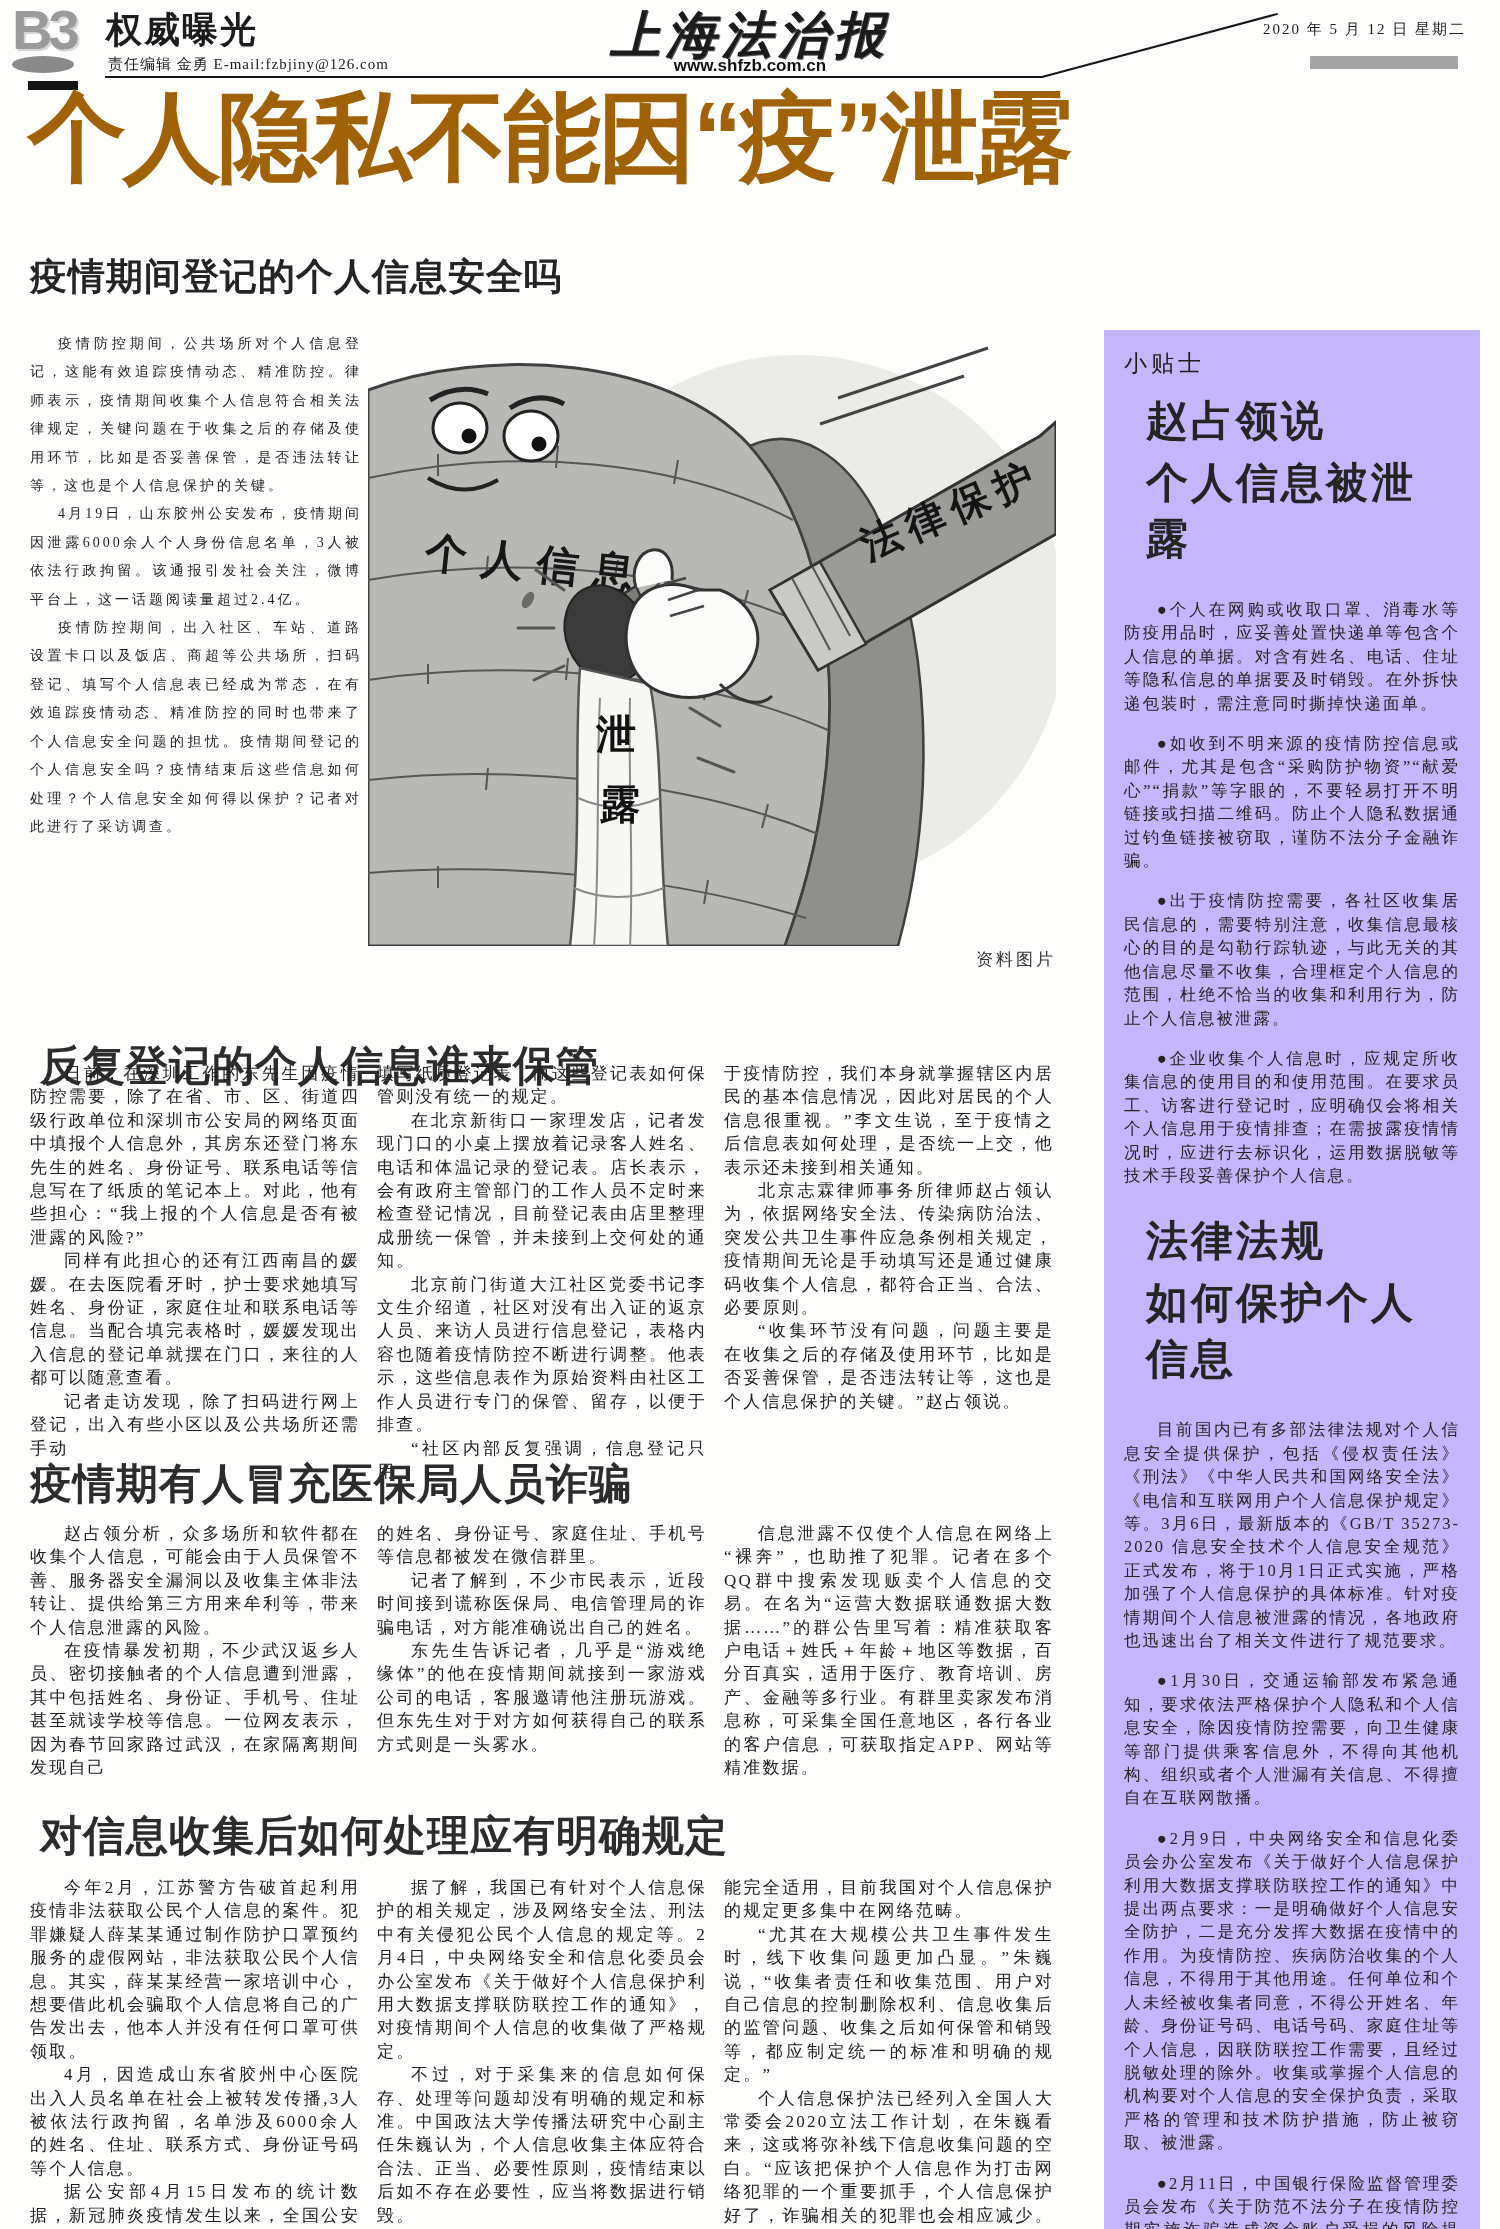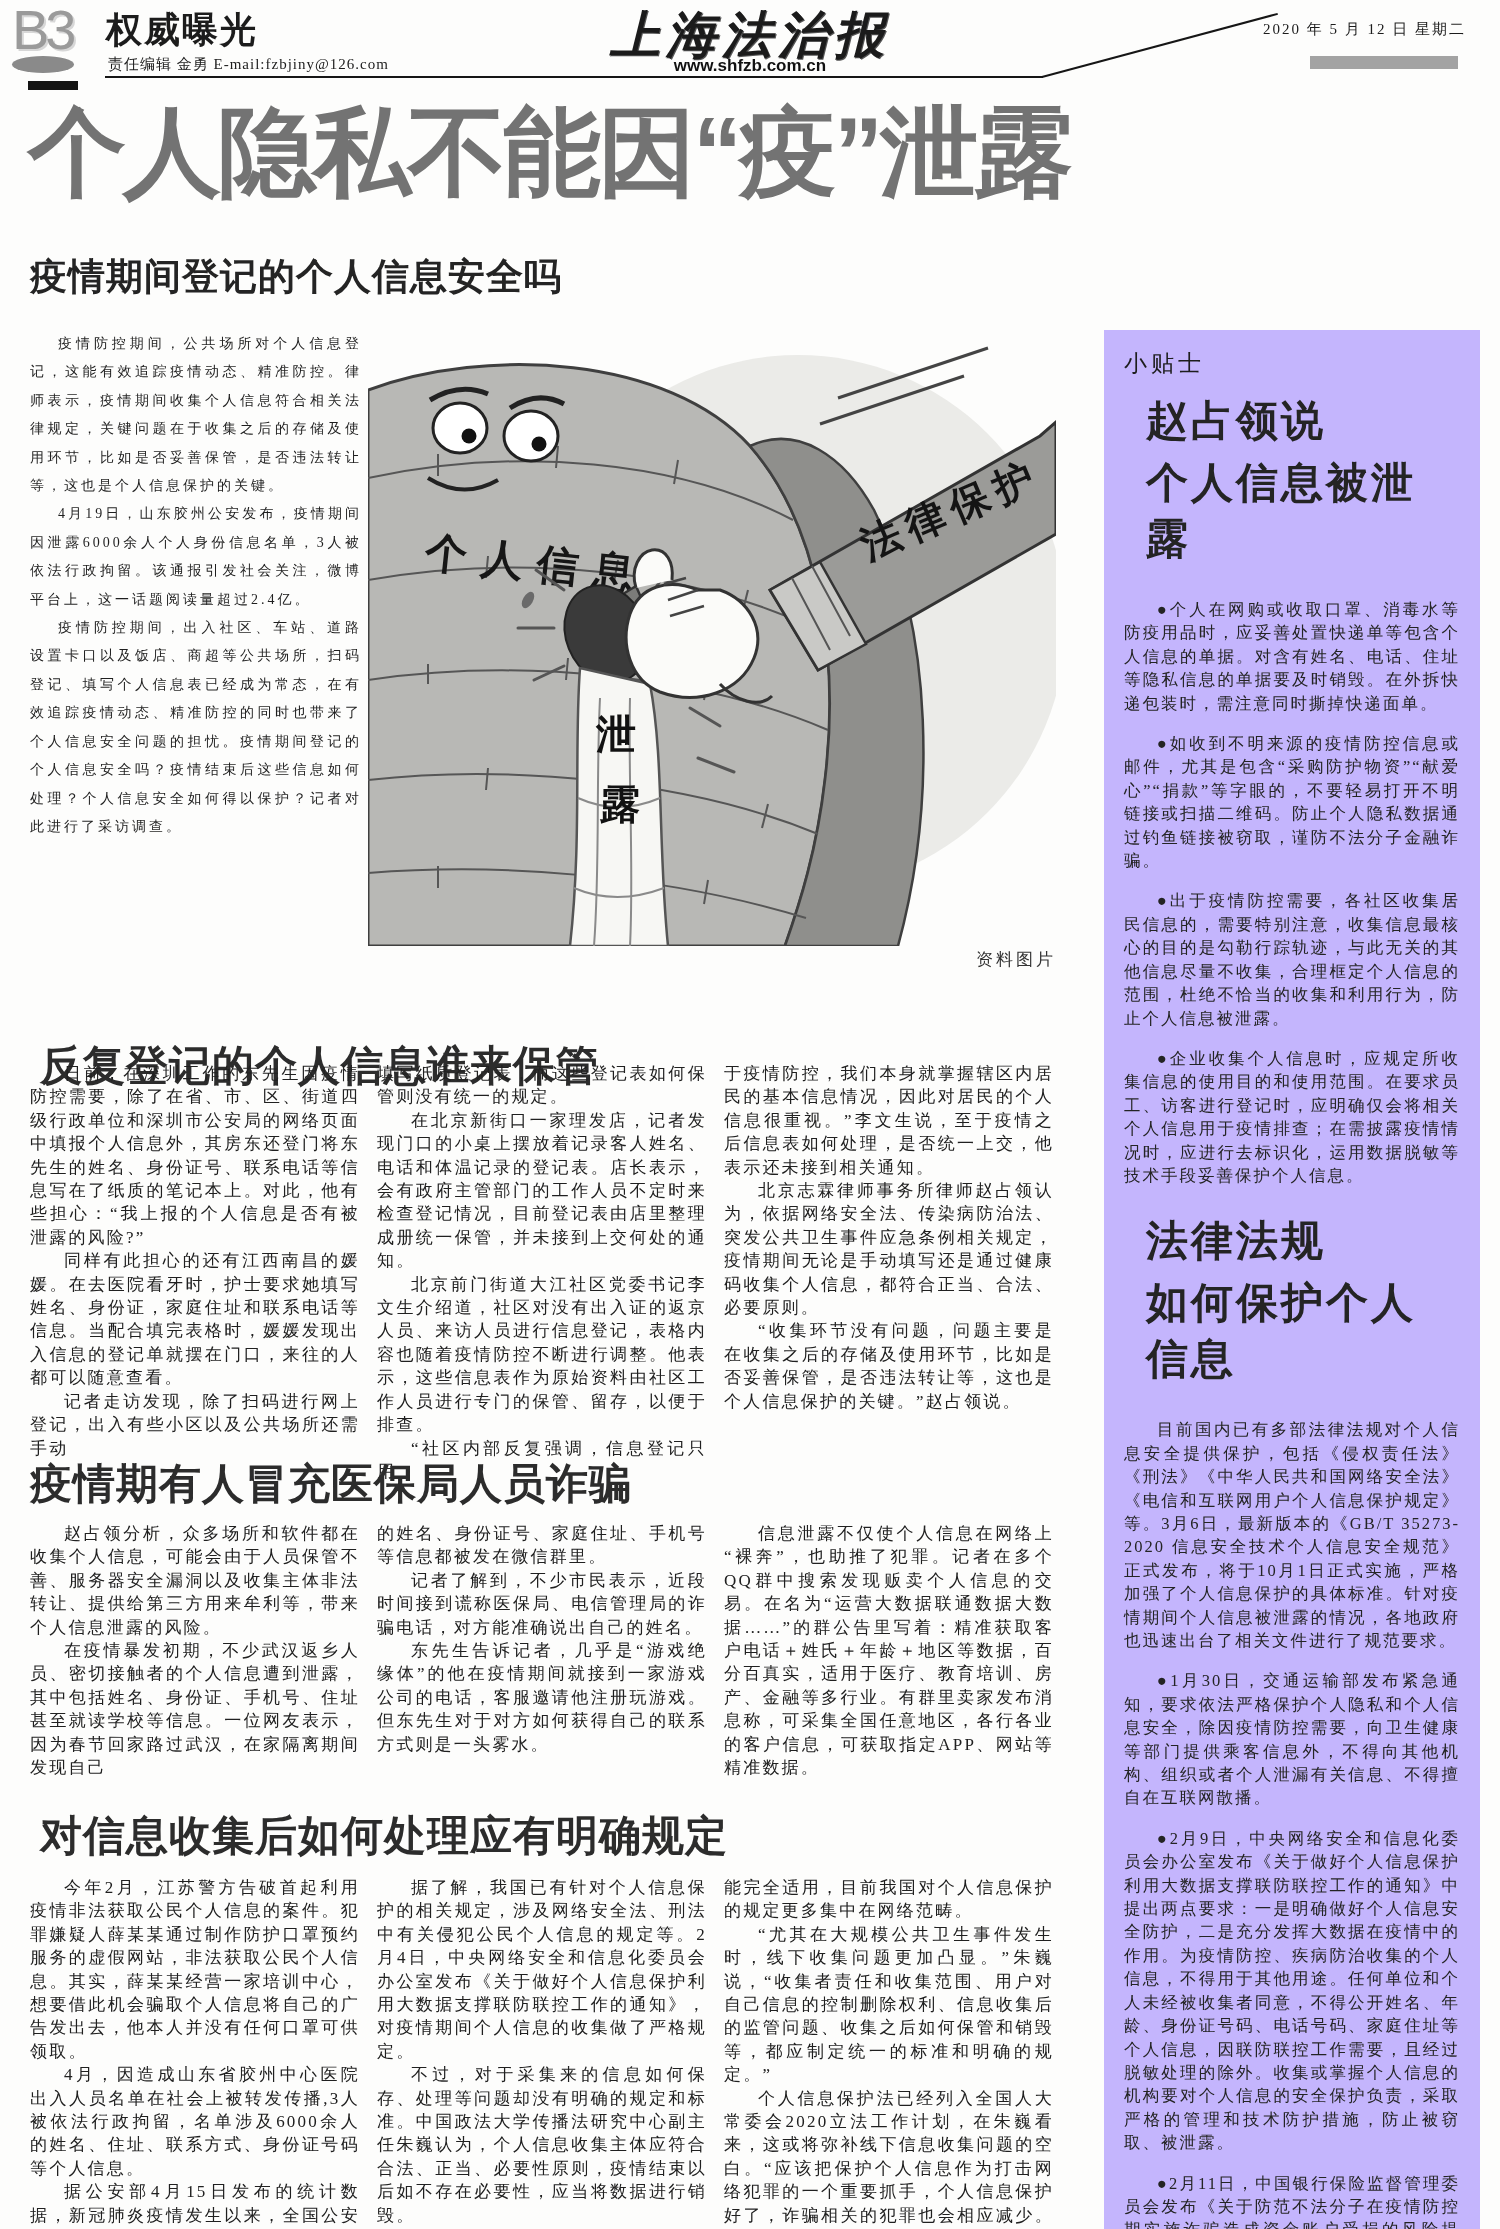--- a/index.html
+++ b/index.html
@@ -2,34 +2,34 @@
 <html lang="zh"><head>
 <meta charset="utf-8">
 <style>
   html,body{margin:0;padding:0;}
   body{background:#ffffff;font-family:"Liberation Serif","DejaVu Serif",serif;color:#222;}
   .page{position:relative;width:1500px;height:2229px;background:#fdfdfc;overflow:hidden;margin:0 auto;}
 
   
   .hdr{position:absolute;left:0;top:0;width:1500px;height:80px;}
   .b3{position:absolute;left:12px;top:2px;width:92px;height:74px;}
-  .b3-text{font-family:"Liberation Sans","DejaVu Sans",sans-serif;font-weight:400;font-size:56px;color:#9a9a9a;letter-spacing:-4px;text-shadow:2px 2px 0 #d7d7d7;line-height:1;}
+  .b3-text{font-family:"Liberation Sans","DejaVu Sans",sans-serif;font-weight:700;font-size:56px;color:#9a9a9a;letter-spacing:-4px;text-shadow:2px 2px 0 #d7d7d7;line-height:1;}
   .b3-ellipse{position:absolute;left:0px;top:54px;width:62px;height:17px;background:#8a8a8a;border-radius:50%;}
   .col-name{position:absolute;left:106px;top:6px;font-family:"Liberation Sans","DejaVu Sans",sans-serif;font-weight:900;font-size:36px;color:#1c1c1c;letter-spacing:2px;}
   .editor{position:absolute;left:108px;top:55px;font-size:15px;color:#1c1c1c;letter-spacing:1px;}
   .masthead{position:absolute;left:450px;top:2px;width:600px;text-align:center;font-weight:900;font-style:italic;font-size:50px;letter-spacing:6px;color:#1b1b1b;text-shadow:1px 1px 0 #555;}
   .website{position:absolute;left:450px;top:56px;width:600px;text-align:center;font-family:"Liberation Sans","DejaVu Sans",sans-serif;font-weight:700;font-size:17px;color:#111;}
   .hdr-date{position:absolute;right:34px;top:20px;font-size:15px;color:#1c1c1c;letter-spacing:2px;}
   .hdr-graybar{position:absolute;left:1310px;top:56px;width:148px;height:13px;background:#a3a3a3;}
   .hdr-rule{position:absolute;left:105px;top:76px;width:938px;height:2px;background:#161616;}
   .hdr-diag{position:absolute;left:1042px;top:76px;width:244px;height:2px;background:#161616;transform:rotate(-15deg);transform-origin:left center;}
   .black-tab{position:absolute;left:28px;top:81px;width:50px;height:9px;background:#141414;}
 
   
-  .headline{position:absolute;left:28px;top:94px;width:1060px;font-family:"Liberation Sans","DejaVu Sans",sans-serif;font-weight:900;font-size:98px;line-height:1.2;letter-spacing:-3px;color:#737373;white-space:nowrap;}
+  .headline{position:absolute;left:28px;top:79px;width:1060px;font-family:"Liberation Sans","DejaVu Sans",sans-serif;font-weight:900;font-size:98px;line-height:1.2;letter-spacing:-3px;color:#a16207;white-space:nowrap;}
   .subhead{position:absolute;left:30px;top:252px;font-family:"Liberation Sans","DejaVu Sans",sans-serif;font-weight:700;font-size:37px;color:#242424;letter-spacing:1px;}
 
   
   .intro{position:absolute;left:30px;top:330px;width:332px;}
   .intro p{margin:0;font-size:14px;line-height:28.4px;letter-spacing:3px;text-align:justify;text-indent:2em;color:#1f1f1f;}
   .figure{position:absolute;left:368px;top:328px;width:688px;height:618px;}
   .figcaption{position:absolute;left:368px;top:948px;width:688px;text-align:right;font-size:17px;letter-spacing:3px;color:#333;}
 
   
   .sec-title{position:absolute;font-family:"Liberation Sans","DejaVu Sans",sans-serif;font-weight:700;font-size:42px;color:#2c2c2c;letter-spacing:1px;white-space:nowrap;}

